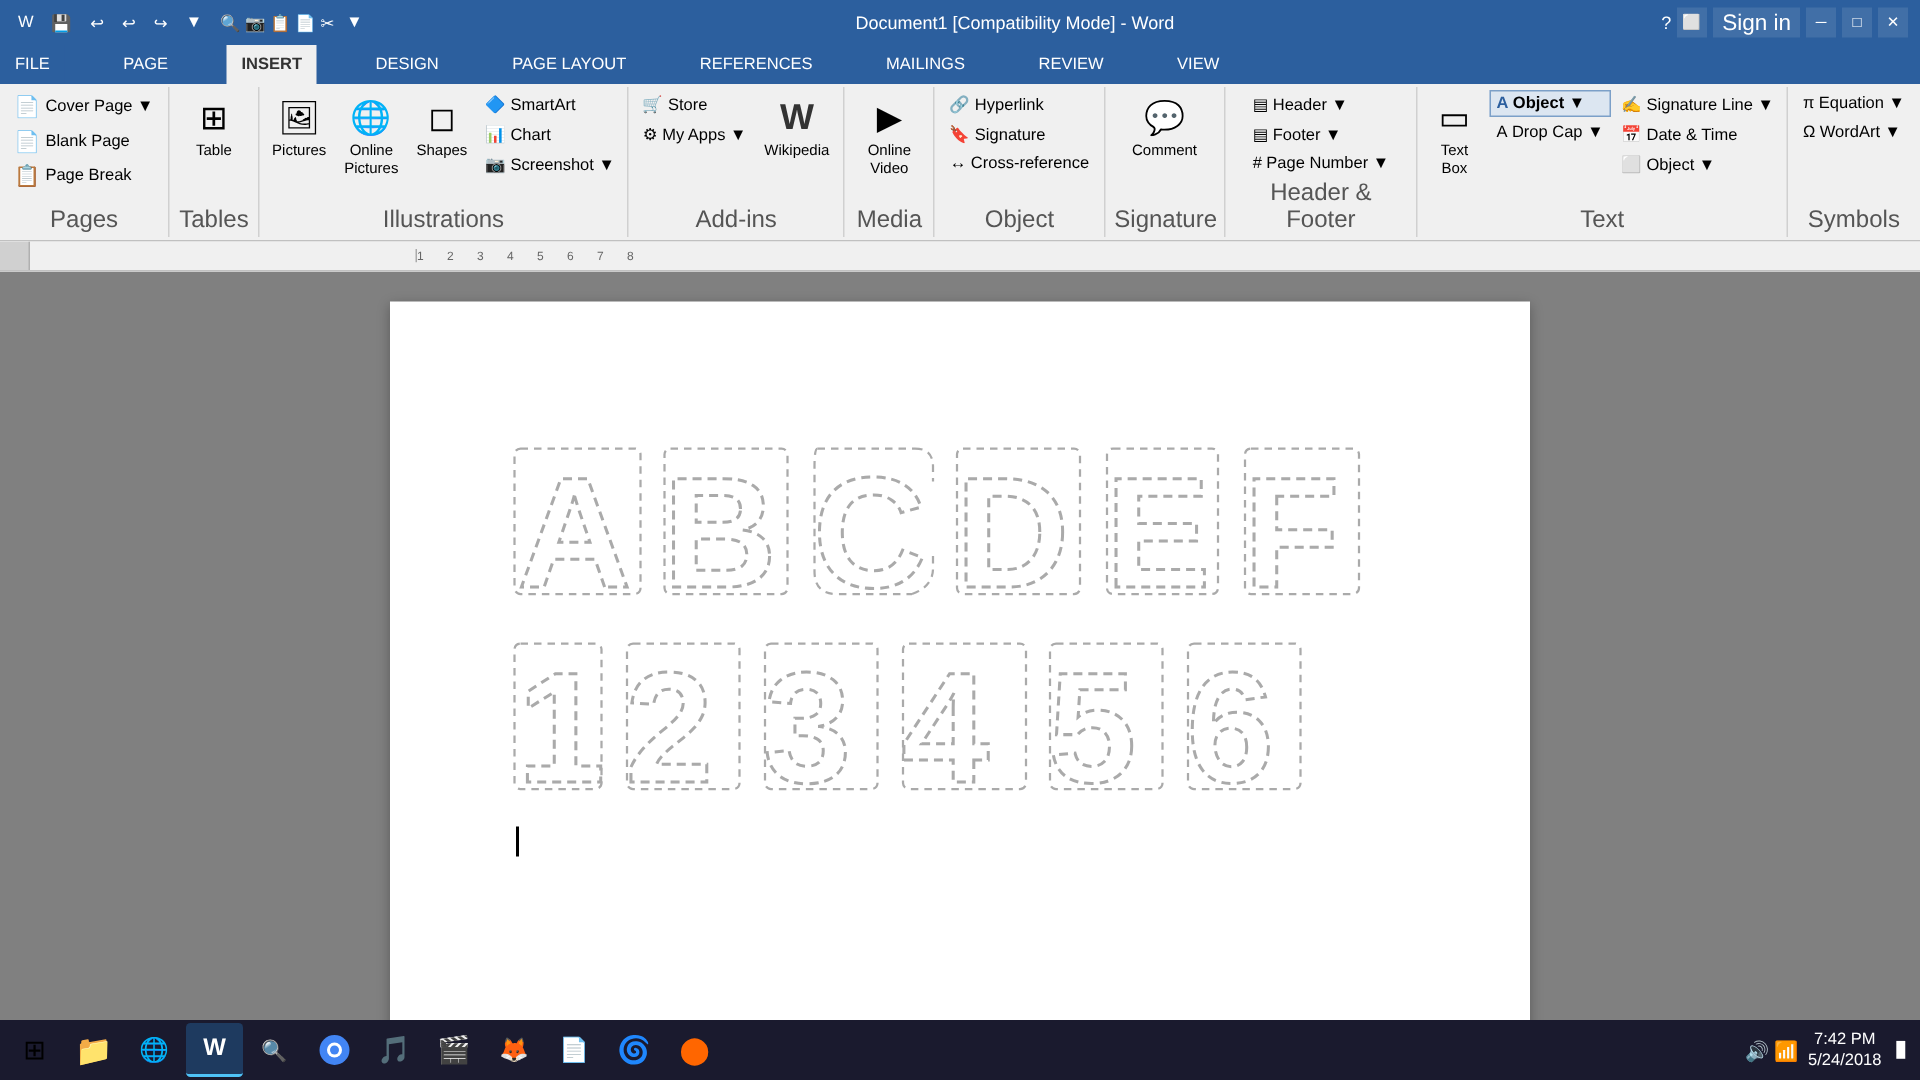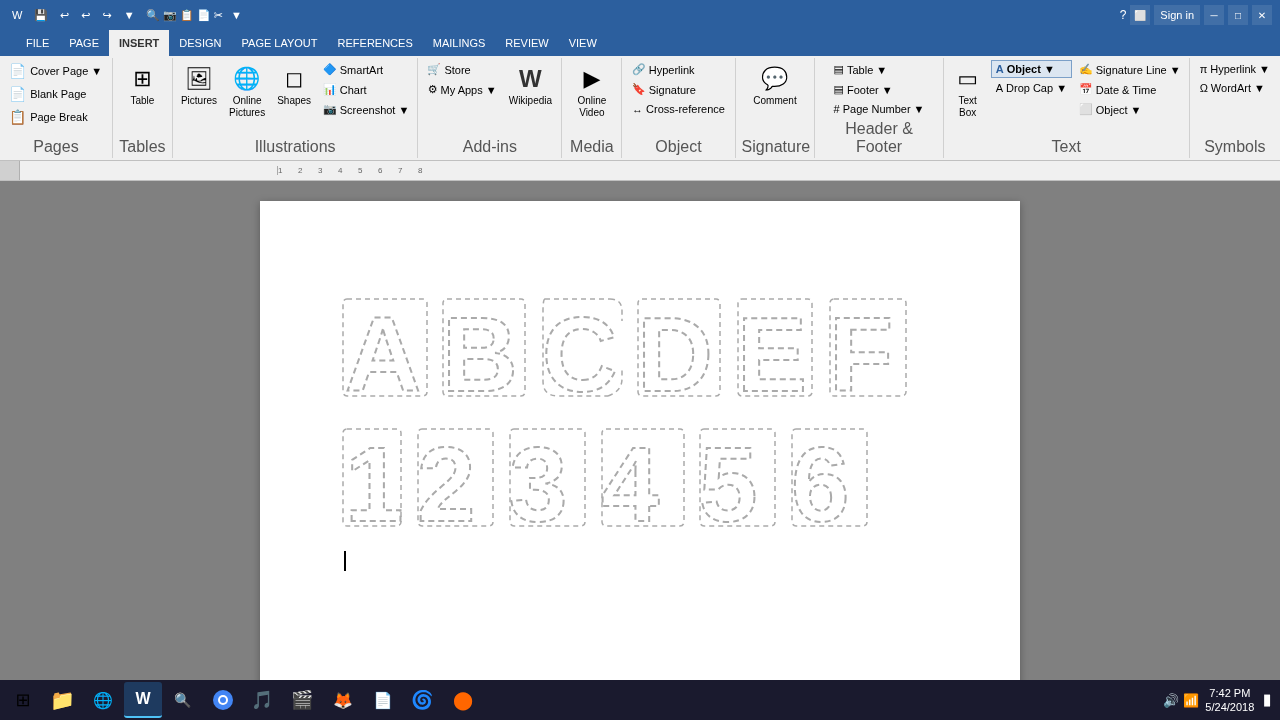--- a/index.html
+++ b/index.html
@@ -27,22 +27,23 @@
       cursor: pointer;
       display: flex; align-items: center; justify-content: center;
     }
     .qat-btn { background: none; border: none; color: white; cursor: pointer; font-size: 11px; padding: 2px 4px; }
 
     
     .ribbon-tabs {
       background: #2c5f9e;
       display: flex;
       align-items: flex-end;
-      padding: 0 16px;
+      padding: 0 0;
       height: 26px;
+      gap: 29px;
     }
     .ribbon-tab {
       padding: 4px 10px;
       color: white;
       font-size: 11px;
       cursor: pointer;
       border: none;
       background: none;
       height: 100%;
     }
@@ -211,24 +212,25 @@
   <div class="title-bar-left">
     <button class="qat-btn">W</button>
     <button class="qat-btn">💾</button>
     <button class="qat-btn">↩</button>
     <button class="qat-btn">↩</button>
     <button class="qat-btn">↪</button>
     <button class="qat-btn">▼</button>
     <span style="margin-left:4px; font-size:11px;">🔍 📷 📋 📄 ✂</span>
     <button class="qat-btn">▼</button>
   </div>
+  <div class="title-bar-center">Document1 [Compatibility Mode] - Word</div>
   <div class="title-bar-right">
     <button class="help-btn">?</button>
     <button class="title-bar-btn">⬜</button>
-    <button class="title-bar-btn" style="width:auto;padding:4px 6px;font-size:11px;">Sign in</button>
+    <button class="title-bar-btn" style="width:auto;padding:4px 6px;font-size:15px;">Sign in</button>
     <button class="title-bar-btn">─</button>
     <button class="title-bar-btn">□</button>
     <button class="title-bar-btn close">✕</button>
   </div>
 </div>
 
 <div class="ribbon-tabs">
   <button class="ribbon-tab" style="background:#2c5f9e; font-size:11px;">FILE</button>
   <button class="ribbon-tab">PAGE</button>
   <button class="ribbon-tab active">INSERT</button>
@@ -362,21 +364,21 @@
       </button>
     </div>
     <div class="ribbon-group-label">Signature</div>
   </div>
 
   <div class="ribbon-group">
     <div class="ribbon-group-content">
       <div class="ribbon-col">
         <button class="ribbon-btn-small">
           <span>▤</span>
-          <span>Table ▼</span>
+          <span>Header ▼</span>
         </button>
         <button class="ribbon-btn-small">
           <span>▤</span>
           <span>Footer ▼</span>
         </button>
         <button class="ribbon-btn-small">
           <span>#</span>
           <span>Page Number ▼</span>
         </button>
       </div>
@@ -416,21 +418,21 @@
       </div>
     </div>
     <div class="ribbon-group-label">Text</div>
   </div>
 
   <div class="ribbon-group" style="border-right: none;">
     <div class="ribbon-group-content">
       <div class="ribbon-col">
         <button class="ribbon-btn-small">
           <span>π</span>
-          <span>Hyperlink ▼</span>
+          <span>Equation ▼</span>
         </button>
         <button class="ribbon-btn-small">
           <span>Ω</span>
           <span>WordArt ▼</span>
         </button>
       </div>
     </div>
     <div class="ribbon-group-label">Symbols</div>
   </div>
 

